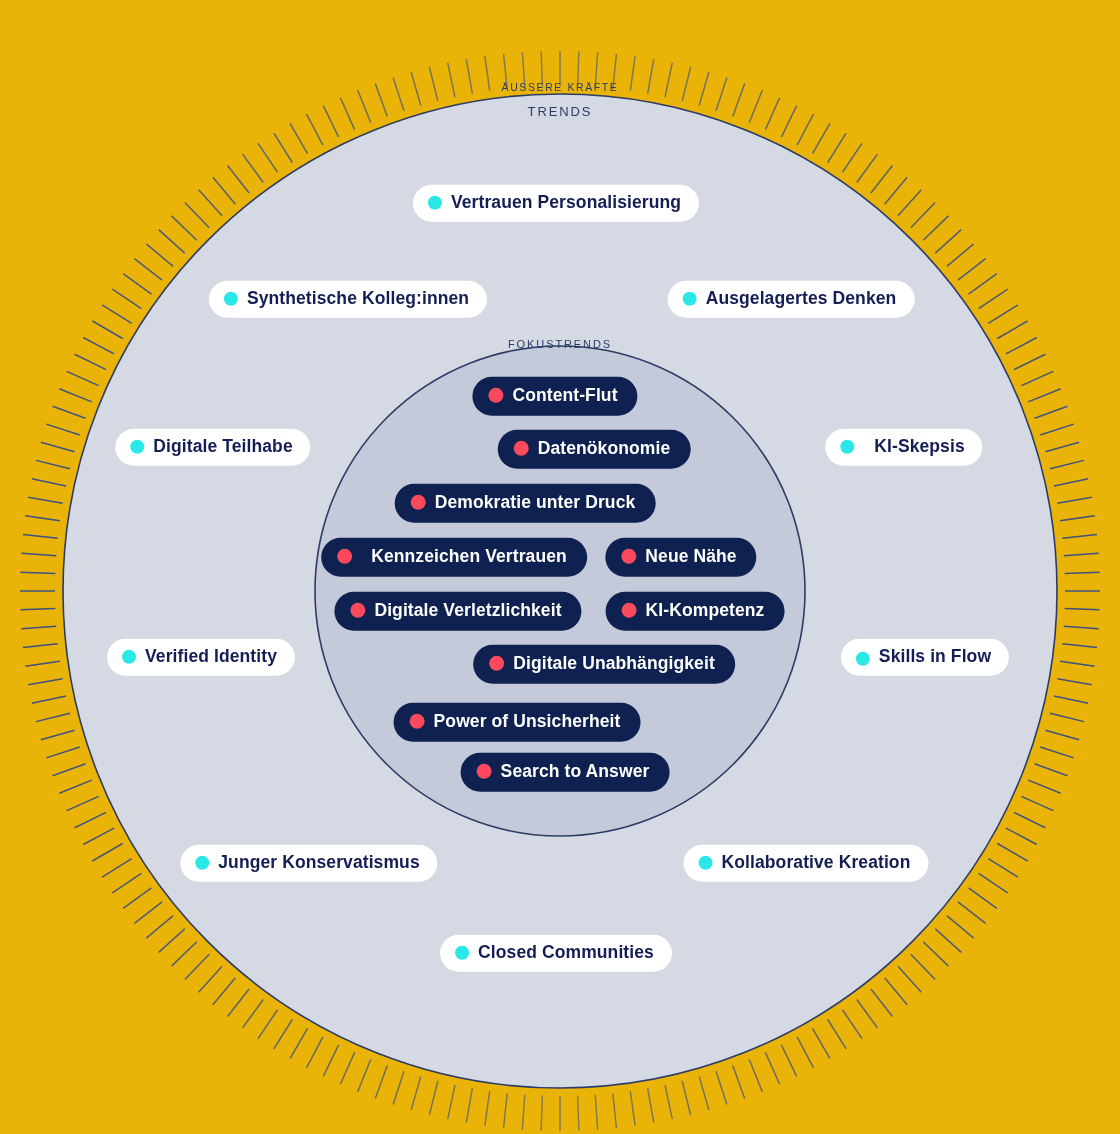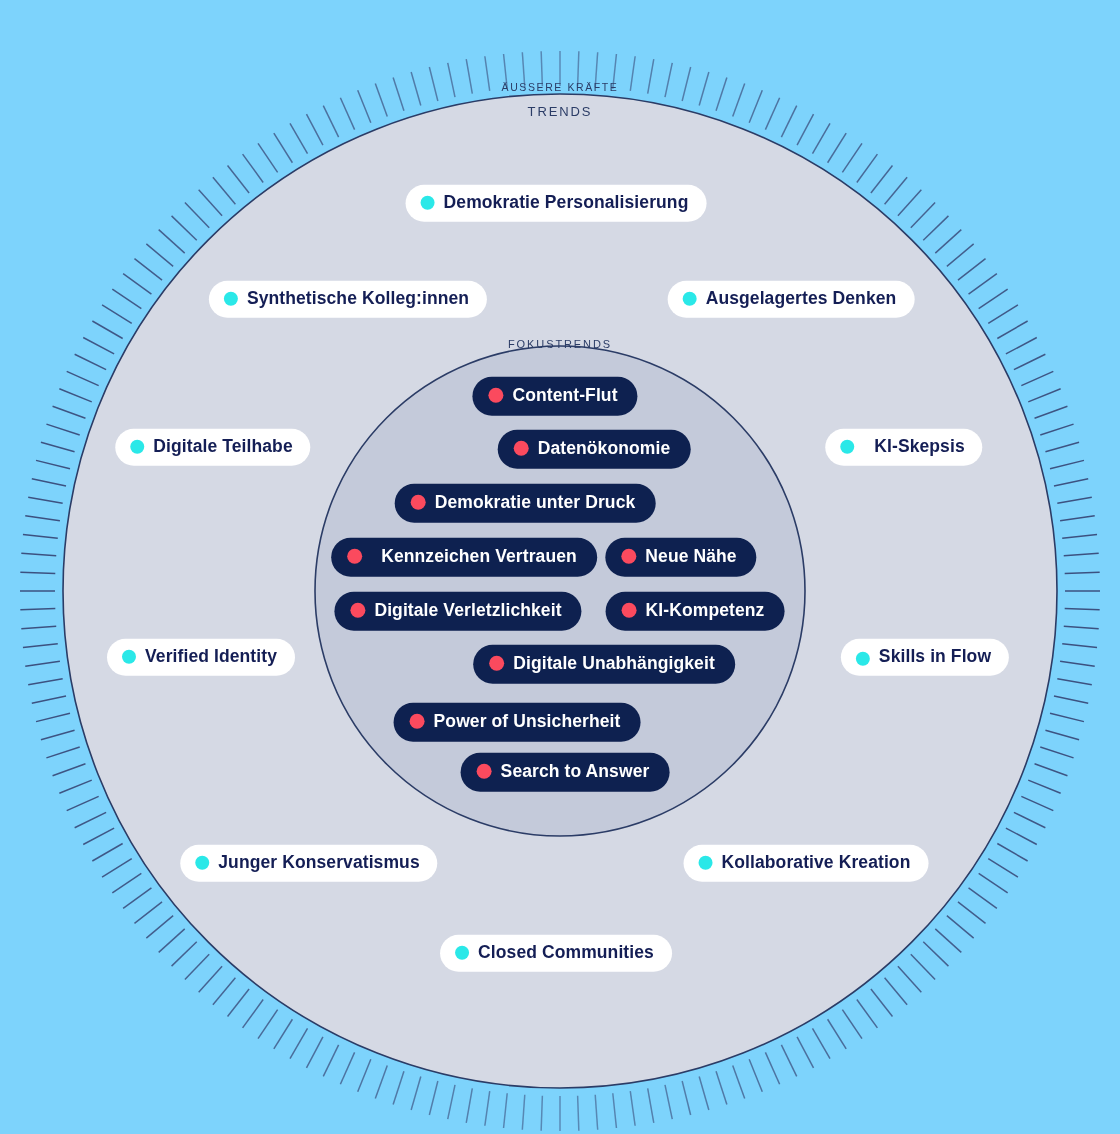--- a/index.html
+++ b/index.html
@@ -7,21 +7,21 @@
     padding: 0;
     background: #ffffff;
   }
   body {
     font-family: "Liberation Sans", sans-serif;
   }
   .stage {
     position: relative;
     width: 1120px;
     height: 1134px;
-    background: #7dd3fc;
+    background: #eab308;
     overflow: hidden;
   }
   .ring-svg {
     position: absolute;
     left: 0;
     top: 0;
     width: 1120px;
     height: 1134px;
   }
 
@@ -272,21 +272,21 @@
     <circle id="inner-circle" cx="560" cy="591" r="245" fill="#c4cada" stroke="#2b3c66" stroke-width="1.6"></circle>
   </svg>
 
   <div class="band-label outer">ÄUSSERE KRÄFTE</div>
   <div class="band-label trends">TRENDS</div>
   <div class="band-label focus">FOKUSTRENDS</div>
 
   <div id="pill-layer">
       <div class="pill pill-outer" style="left: 556px; top: 203px;">
         <span class="dot" style="background: rgb(42, 232, 232);"></span>
-        <span>Demokratie Personalisierung</span>
+        <span>Vertrauen Personalisierung</span>
       </div>
       <div class="pill pill-outer" style="left: 348px; top: 299px;">
         <span class="dot" style="background: rgb(42, 232, 232);"></span>
         <span>Synthetische Kolleg:innen</span>
       </div>
       <div class="pill pill-outer" style="left: 791px; top: 299px;">
         <span class="dot" style="background: rgb(42, 232, 232);"></span>
         <span>Ausgelagertes Denken</span>
       </div>
       <div class="pill pill-outer" style="left: 213px; top: 447px;">
@@ -322,21 +322,21 @@
         <span>Content-Flut</span>
       </div>
       <div class="pill pill-inner" style="left: 594px; top: 449px;">
         <span class="dot" style="background: rgb(251, 74, 94);"></span>
         <span>Datenökonomie</span>
       </div>
       <div class="pill pill-inner" style="left: 525px; top: 503px;">
         <span class="dot" style="background: rgb(251, 74, 94);"></span>
         <span>Demokratie unter Druck</span>
       </div>
-      <div class="pill pill-inner" style="left: 464px; top: 557px; gap: 19px;">
+      <div class="pill pill-inner" style="left: 454px; top: 557px; gap: 19px;">
         <span class="dot" style="background: rgb(251, 74, 94);"></span>
         <span>Kennzeichen Vertrauen</span>
       </div>
       <div class="pill pill-inner" style="left: 681px; top: 557px;">
         <span class="dot" style="background: rgb(251, 74, 94);"></span>
         <span>Neue Nähe</span>
       </div>
       <div class="pill pill-inner" style="left: 458px; top: 611px;">
         <span class="dot" style="background: rgb(251, 74, 94);"></span>
         <span>Digitale Verletzlichkeit</span>

